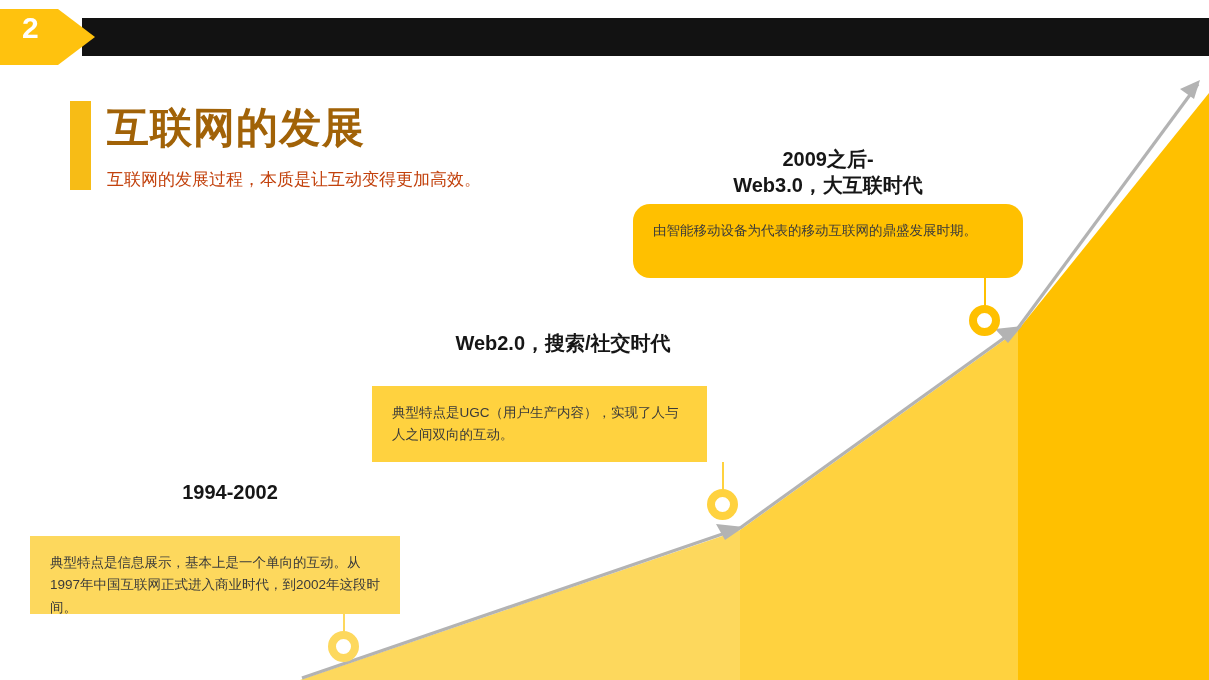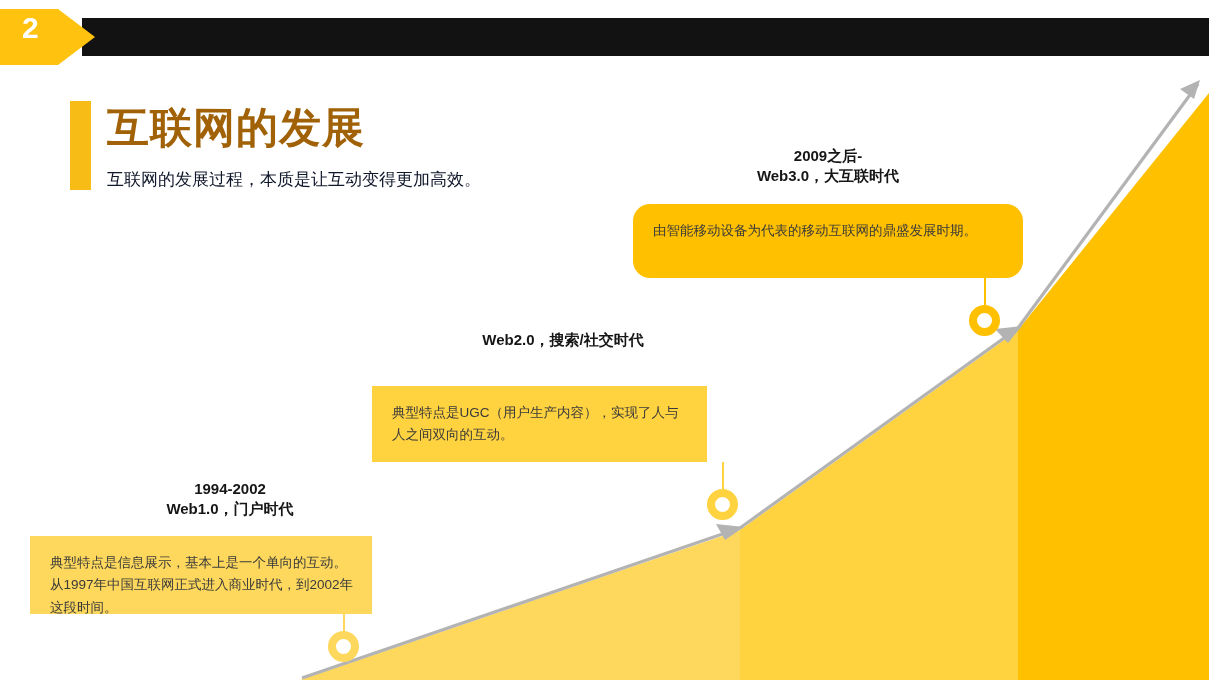--- a/index.html
+++ b/index.html
@@ -60,36 +60,36 @@
     font-size: 42px;
     font-weight: bold;
     color: #a16207;
     letter-spacing: 1px;
     white-space: nowrap;
   }
   #page-subtitle {
     position: absolute;
     left: 107px; top: 168px;
     font-size: 17px;
-    color: #0f172a;
+    color: #c2410c;
     white-space: nowrap;
   }
 
   
   #mountains {
     position: absolute;
     left: 0; top: 0;
     width: 1209px; height: 680px;
   }
 
   
   .stage-heading {
     position: absolute;
     text-align: center;
-    font-size: 15px;
+    font-size: 20px;
     font-weight: bold;
     color: #161616;
     line-height: 1.32;
     white-space: nowrap;
   }
   .stage-box {
     position: absolute;
     box-sizing: border-box;
     padding: 16px 18px 16px 20px;
     font-size: 13.5px;
@@ -101,21 +101,21 @@
     width: 2px;
   }
   .marker-ring {
     position: absolute;
     box-sizing: border-box;
     border-radius: 50%;
     background: #ffffff;
   }
 
   #stage1-heading { left: 35px;  top: 479px; width: 390px; }
-  #stage1-box     { left: 30px;  top: 536px; width: 342px; height: 78px;  background: #FDD85D; }
+  #stage1-box     { left: 30px;  top: 536px; width: 370px; height: 78px;  background: #FDD85D; }
   #stage1-stem    { left: 343px; top: 614px; height: 20px; background: #FDD85D; }
   #stage1-marker  { left: 328px; top: 631px; width: 31px; height: 31px; border: 8px solid #FDD85D; }
 
   #stage2-heading { left: 372px; top: 330px; width: 382px; }
   #stage2-box     { left: 372px; top: 386px; width: 335px; height: 76px;  background: #FFD23F; }
   #stage2-stem    { left: 722px; top: 462px; height: 28px; background: #FFD23F; }
   #stage2-marker  { left: 707px; top: 489px; width: 31px; height: 31px; border: 8px solid #FFD23F; }
 
   #stage3-heading { left: 633px; top: 146px; width: 390px; }
   #stage3-box     { left: 633px; top: 204px; width: 390px; height: 74px;  background: #FFC000; border-radius: 17px; }
@@ -152,21 +152,20 @@
       <div id="slide-number">2</div>
     </div>
   </div>
 
   <div id="title-accent"></div>
   <div id="page-title">互联网的发展</div>
   <div id="page-subtitle">互联网的发展过程，本质是让互动变得更加高效。</div>
 
   <div id="stage1-heading" class="stage-heading">
     <div>1994-2002</div>
-    <div>Web1.0，门户时代</div>
   </div>
   <div id="stage1-box" class="stage-box">典型特点是信息展示，基本上是一个单向的互动。从1997年中国互联网正式进入商业时代，到2002年这段时间。</div>
   <div id="stage1-stem" class="stage-stem"></div>
   <div id="stage1-marker" class="marker-ring"></div>
 
   <div id="stage2-heading" class="stage-heading">
     <div>Web2.0，搜索/社交时代</div>
   </div>
   <div id="stage2-box" class="stage-box">典型特点是UGC（用户生产内容），实现了人与人之间双向的互动。</div>
   <div id="stage2-stem" class="stage-stem"></div>

